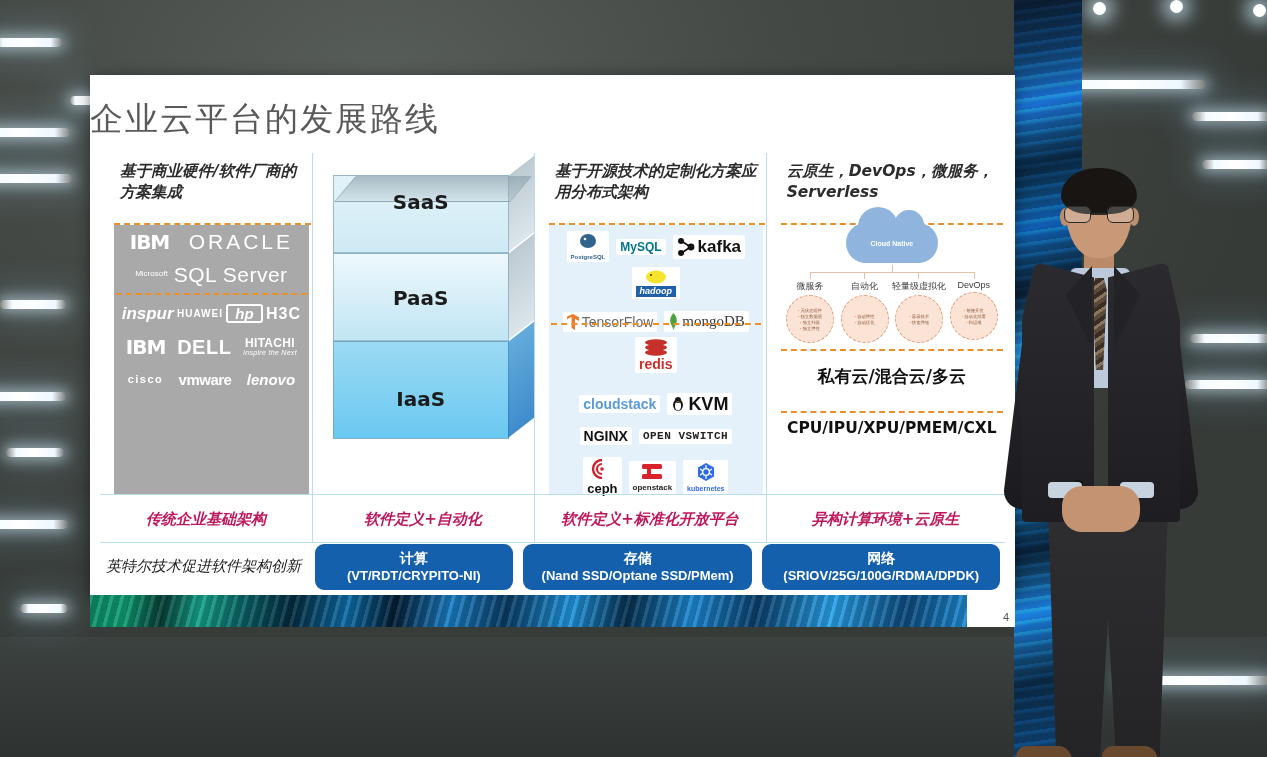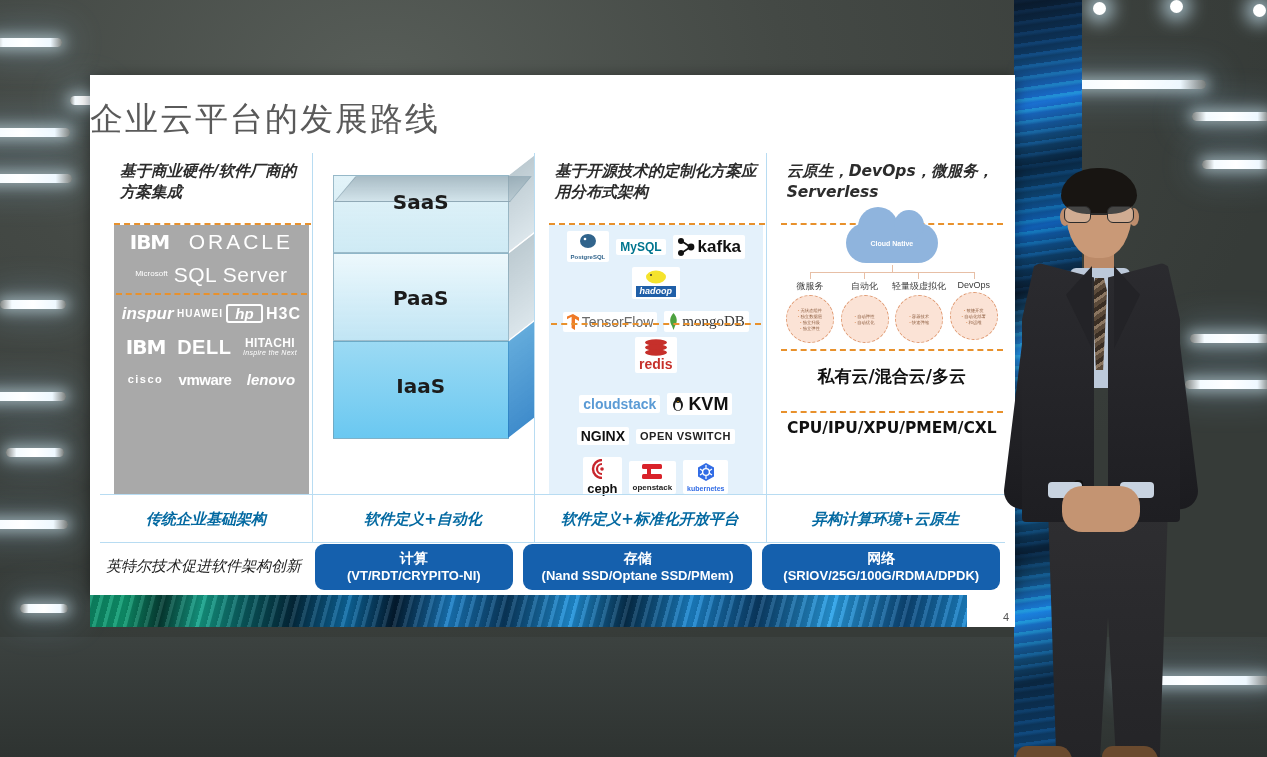--- a/index.html
+++ b/index.html
@@ -174,21 +174,21 @@
   .t-hadoop { font-size: 9px; font-weight: 900; color: #ffffff;
               background: #1f5fa8; padding: 1px 4px; font-style: italic; }
   .t-tf  { font-size: 14px; color: #6b6b6b; font-weight: 500; }
   .t-mongo { font-size: 15px; color: #3b3b3b;
              font-family: "Liberation Serif", "DejaVu Serif", serif; }
   .t-redis { font-size: 14px; font-weight: 700; color: #c6302b; }
   .t-cs   { font-size: 14px; font-weight: 600; color: #5b9bd5; }
   .t-kvm  { font-size: 18px; font-weight: 800; color: #111; }
   .t-nginx{ font-size: 14px; font-weight: 800; color: #111; }
   .t-ovs  { font-size: 11px; font-weight: 600; color: #222;
-            font-family: Liberation Sans, sans-serif; letter-spacing: .5px; }
+            font-family: Liberation Mono, monospace; letter-spacing: .5px; }
   .t-ceph { font-size: 14px; font-weight: 700; color: #c8252c; flex-direction: column; }
   .t-ceph b { font-size: 13px; color: #111; }
   .t-os   { font-size: 8px; font-weight: 700; color: #222; flex-direction: column; }
   .t-k8s  { font-size: 7px; font-weight: 700; color: #326ce5; flex-direction: column; }
 
   
   .cn-wrap { position: absolute; left: 4px; right: 4px; top: 66px; }
   .cn-cloud {
     position: relative; width: 92px; height: 40px; margin: 4px auto 0;
     background: #8fb4dd; border-radius: 22px;
@@ -228,21 +228,21 @@
     font-family: "DejaVu Sans", "Liberation Sans", sans-serif;
   }
 
   
   .summary {
     position: absolute; left: 10px; right: 10px; bottom: 52px; height: 48px;
     display: flex; align-items: center;
   }
   .sum-cell {
     text-align: center; font-style: italic; font-weight: 700;
-    font-size: 15px; color: #0369a1;
+    font-size: 15px; color: #be185d;
     font-family: "DejaVu Sans", "Liberation Sans", sans-serif;
   }
   .hline-top {
     position: absolute; left: 10px; right: 10px; bottom: 100px;
     height: 1px; background: #b8dcf2;
   }
   .hline-bot {
     position: absolute; left: 10px; right: 10px; bottom: 52px;
     height: 1px; background: #b8dcf2;
   }
@@ -461,21 +461,21 @@
           <div class="cube-top"></div>
           <div class="cube-side"></div>
           <div class="cube-lbl" style="top:14px;">SaaS</div>
         </div>
         <div class="cube c-paas">
           <div class="cube-side"></div>
           <div class="cube-lbl" style="top:32px;">PaaS</div>
         </div>
         <div class="cube c-iaas">
           <div class="cube-side"></div>
-          <div class="cube-lbl" style="top:32px;">IaaS</div>
+          <div class="cube-lbl" style="top:45px;">IaaS</div>
         </div>
       </div>
       <div class="vline" style="right:0;"></div>
     </div>
 
     <div class="col col-3">
       <div class="col-head">基于开源技术的定制化方案应用分布式架构</div>
       <div class="dash-h" style="top:70px;"></div>
 
       <div class="tech-panel">

